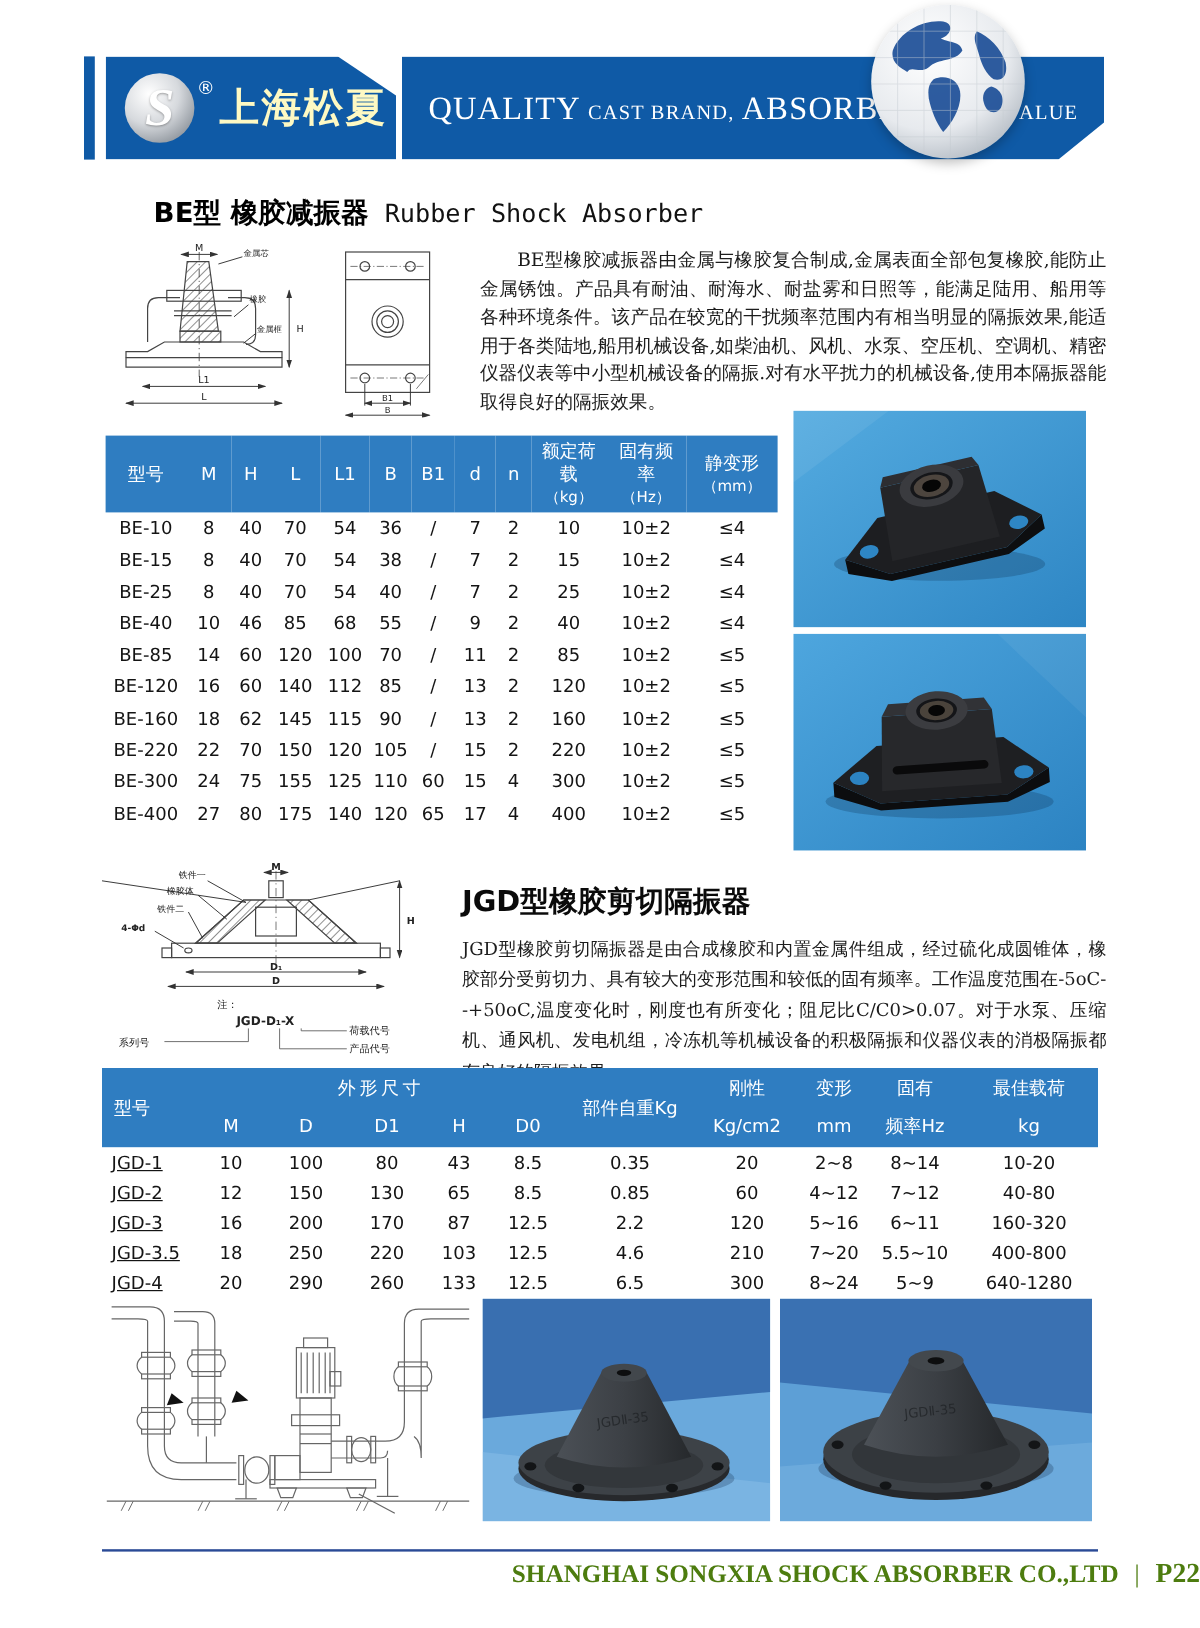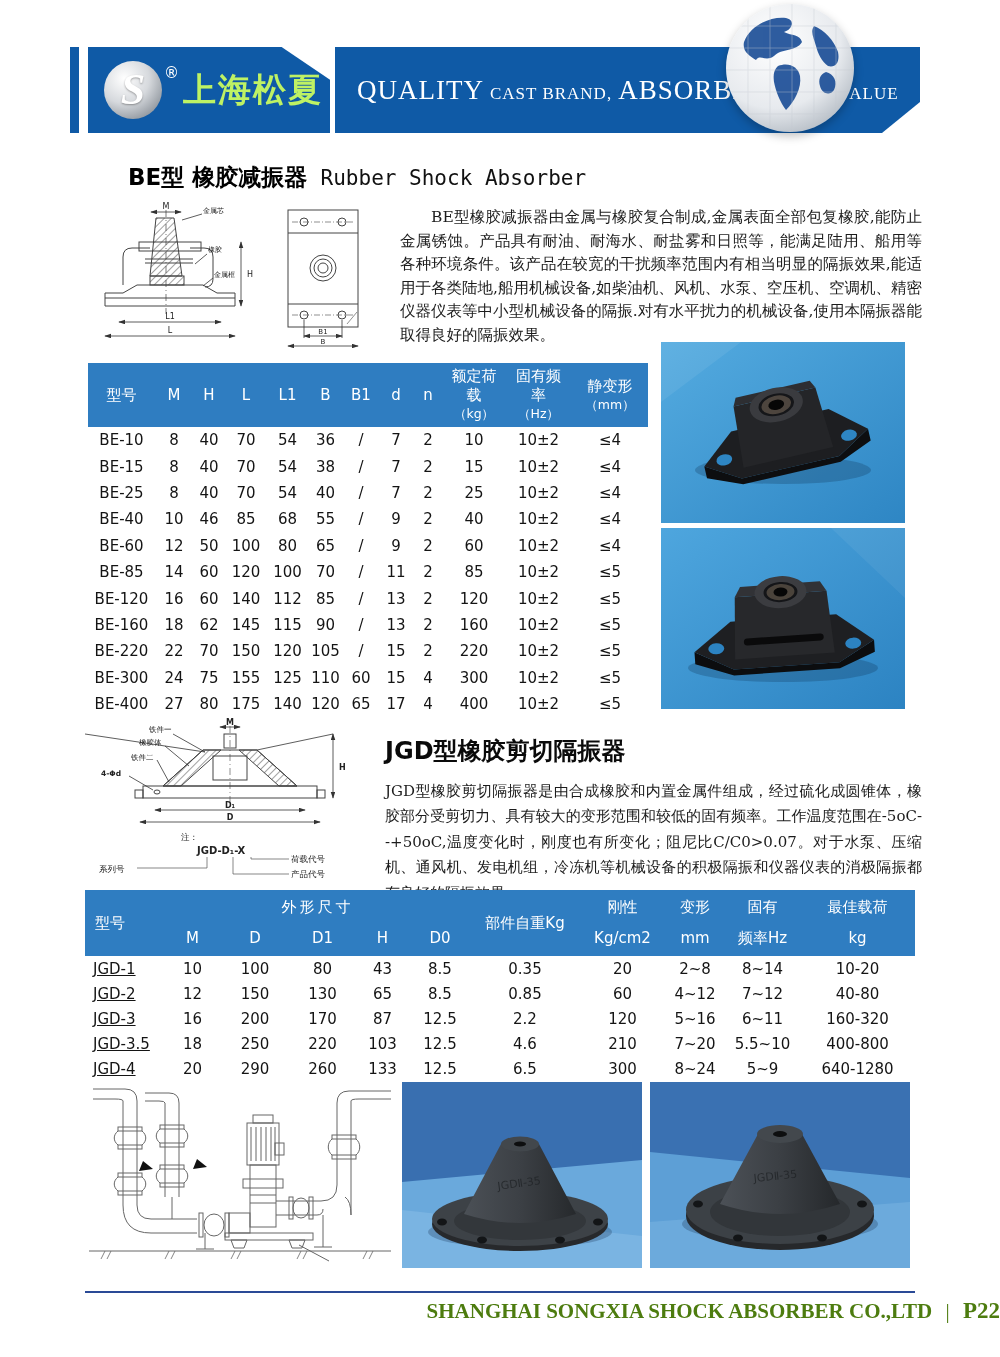--- a/index.html
+++ b/index.html
@@ -11,21 +11,21 @@
   .side-bar{left:70px;top:47px;width:9px;height:86px;background:#0f5aa6;}
   .logo-block{left:88px;top:47px;width:242px;height:86px;background:#0f5aa6;
       clip-path:polygon(0 0,80% 0,100% 38%,100% 100%,0 100%);
       display:flex;align-items:center;padding-left:16px;box-sizing:border-box;}
   .logo-sphere{width:58px;height:58px;border-radius:50%;
       background:radial-gradient(circle at 35% 30%,#ffffff,#d6d9dd 45%,#9ba1a8 75%,#767b81);
       display:flex;align-items:center;justify-content:center;position:relative;flex:0 0 auto;}
   .logo-sphere .s{font-family:"Liberation Serif",serif;font-style:italic;font-weight:bold;
       font-size:44px;color:#fff;text-shadow:0 1px 2px rgba(0,0,0,.35);line-height:1;}
   .logo-reg{color:#fff;font-size:15px;margin:-34px 4px 0 2px;}
-  .logo-name{color:#bef264;font-size:33px;font-weight:bold;letter-spacing:2px;}
+  .logo-name{color:#fef9c3;font-size:33px;font-weight:bold;letter-spacing:2px;}
   .banner{left:335px;top:47px;width:585px;height:86px;background:#0f5aa6;
       clip-path:polygon(0 0,100% 0,100% 64%,93.5% 100%,0 100%);
       display:flex;align-items:baseline;padding:0 0 0 22px;box-sizing:border-box;
       font-family:"Liberation Serif",serif;color:#fff;}
   .banner-inner{display:flex;align-items:baseline;margin-top:28px;}
   .tag-lg{font-size:27px;letter-spacing:1px;}
   .tag-sm{font-size:17px;letter-spacing:1px;margin:0 6px;}
   .globe{left:726px;top:4px;width:128px;height:128px;border-radius:50%;overflow:hidden;
       background:radial-gradient(circle at 38% 30%,#ffffff,#e7eaee 55%,#aeb6bf 85%,#8d949c);
       box-shadow:0 4px 10px rgba(0,0,0,.25);}
@@ -284,34 +284,20 @@
           <td>68</td>
           <td>55</td>
           <td>/</td>
           <td>9</td>
           <td>2</td>
           <td>40</td>
           <td>10±2</td>
           <td>≤4</td>
         </tr>
         <tr>
-          <td>BE-60</td>
-          <td>12</td>
-          <td>50</td>
-          <td>100</td>
-          <td>80</td>
-          <td>65</td>
-          <td>/</td>
-          <td>9</td>
-          <td>2</td>
-          <td>60</td>
-          <td>10±2</td>
-          <td>≤4</td>
-        </tr>
-        <tr>
           <td>BE-85</td>
           <td>14</td>
           <td>60</td>
           <td>120</td>
           <td>100</td>
           <td>70</td>
           <td>/</td>
           <td>11</td>
           <td>2</td>
           <td>85</td>

